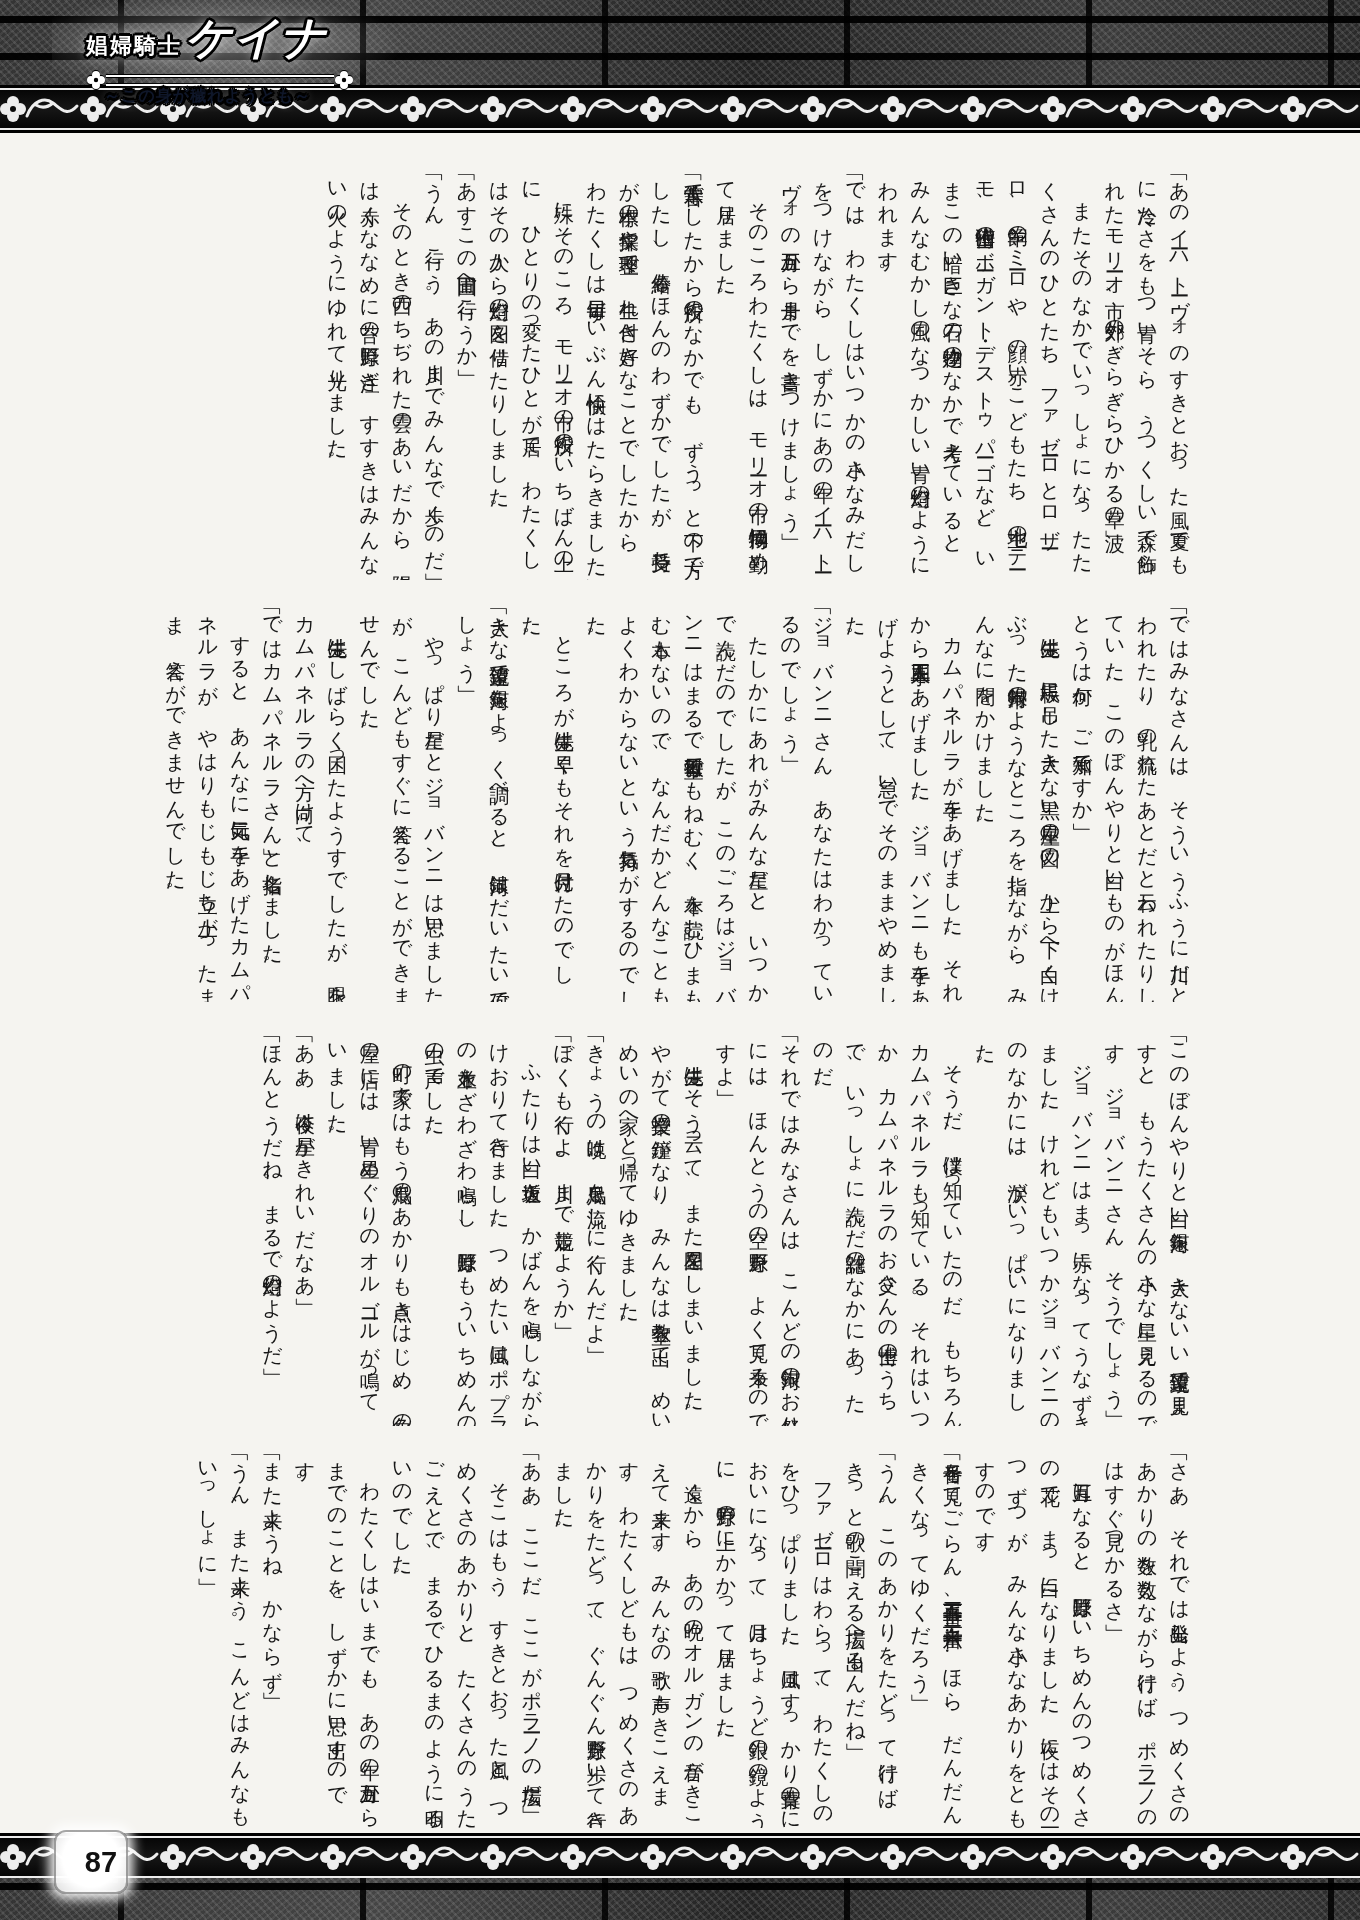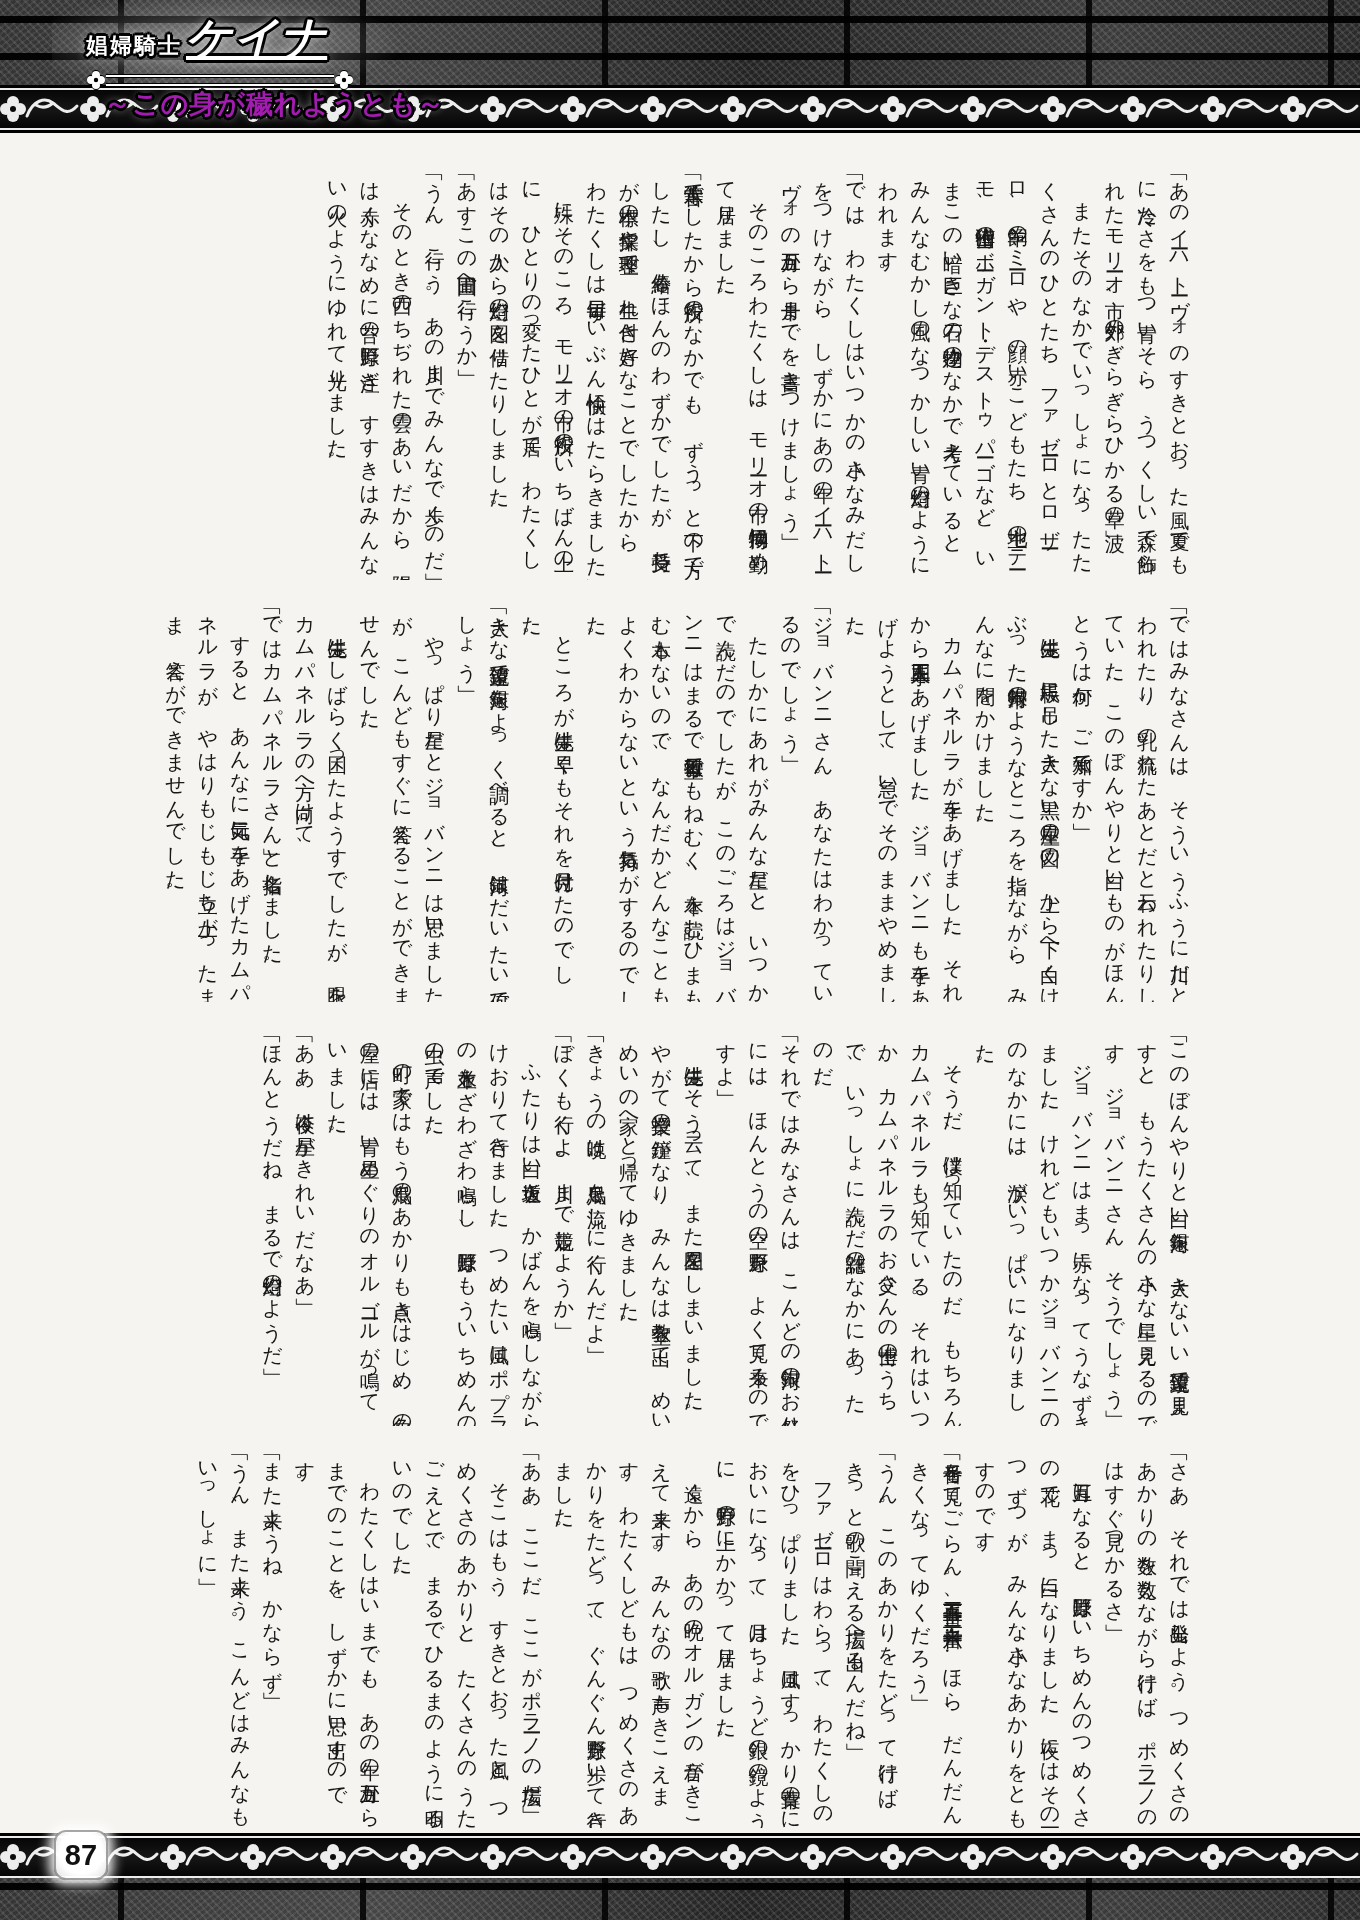--- a/index.html
+++ b/index.html
@@ -18,40 +18,40 @@
   }
   .header-brick{position:absolute;top:0;left:0;right:0;height:90px;}
   .footer-brick{position:absolute;top:1878px;left:0;right:0;bottom:0;}
 
   
   .title-block{position:absolute;left:86px;top:8px;z-index:6;width:290px;}
   .title-block::before{content:"";position:absolute;inset:-8px -34px;background:radial-gradient(ellipse at 45% 45%, rgba(255,255,255,.38), transparent 68%);pointer-events:none;}
   .title-line{position:relative;white-space:nowrap;color:#fff;font-family:"Liberation Sans","DejaVu Sans",sans-serif;font-weight:bold;
     text-shadow:-2px -2px 0 #000,2px -2px 0 #000,-2px 2px 0 #000,2px 2px 0 #000,-3px 0 0 #000,3px 0 0 #000,0 -3px 0 #000,0 3px 0 #000,0 0 12px rgba(255,255,255,.95);}
   .title-main{font-size:22px;letter-spacing:2px;}
-  .title-kana{font-size:45px;font-style:italic;letter-spacing:1px;margin-left:4px;text-decoration:underline;}
+  .title-kana{font-size:45px;font-style:italic;letter-spacing:1px;margin-left:4px;}
   .title-divider{position:relative;display:flex;align-items:center;width:268px;margin-top:2px;filter:drop-shadow(0 1px 0 #000) drop-shadow(0 -1px 0 #000);}
   .title-divider .bar{flex:1;height:7px;border-top:2px solid #fff;border-bottom:2px solid #fff;}
-  .subtitle{position:absolute;left:104px;top:86px;z-index:7;white-space:nowrap;color:#a21caf;font-family:"Liberation Sans","DejaVu Sans",sans-serif;font-weight:bold;font-size:27px;letter-spacing:1px;
+  .subtitle{position:absolute;left:104px;top:86px;z-index:7;white-space:nowrap;color:#0f172a;font-family:"Liberation Sans","DejaVu Sans",sans-serif;font-weight:bold;font-size:16px;letter-spacing:1px;
     text-shadow:-2px -2px 0 #000,2px -2px 0 #000,-2px 2px 0 #000,2px 2px 0 #000,-3px 0 0 #000,3px 0 0 #000,0 -3px 0 #000,0 3px 0 #000,0 0 10px rgba(255,255,255,.9);}
 
   
   .orn-band{position:absolute;left:0;right:0;height:38px;background:linear-gradient(180deg,#060606,#161616 50%,#050505);
     border-top:2px solid #ececec;border-bottom:2px solid #ececec;box-shadow:0 -3px 0 #000,0 3px 0 #000;
     display:flex;align-items:center;overflow:hidden;}
   .orn-top{top:88px;}
   .orn-bottom{top:1836px;}
   .motif{flex:0 0 auto;}
 
   
-  .page-badge{position:absolute;left:54px;top:1830px;z-index:8;width:54px;height:50px;border-radius:12px;
+  .page-badge{position:absolute;left:54px;top:1830px;z-index:8;width:54px;height:64px;border-radius:12px;
     background:radial-gradient(circle at 50% 45%, #ffffff 0 55%, rgba(255,255,255,.85));
     box-shadow:0 0 12px 5px rgba(255,255,255,.95), 0 0 0 2px rgba(0,0,0,.35) inset;
     display:flex;align-items:center;justify-content:center;
-    color:#111;font-family:"Liberation Sans","DejaVu Sans",sans-serif;font-weight:bold;font-size:29px;}
+    color:#111;font-family:"Liberation Sans","DejaVu Sans",sans-serif;font-weight:bold;font-size:29px;padding-left:20px;}
 
   
   .content{position:absolute;top:126px;left:90px;width:1106px;}
   .band{writing-mode:vertical-rl;white-space:pre-wrap;overflow:hidden;width:1106px;
     color:#171717;font-size:20px;line-height:1.62;letter-spacing:.5px;}
   .band-1{margin-top:42px;height:412px;}
   .band-2{margin-top:22px;height:400px;}
   .band-3{margin-top:28px;height:396px;}
   .band-4{margin-top:22px;height:380px;}
 </style>

